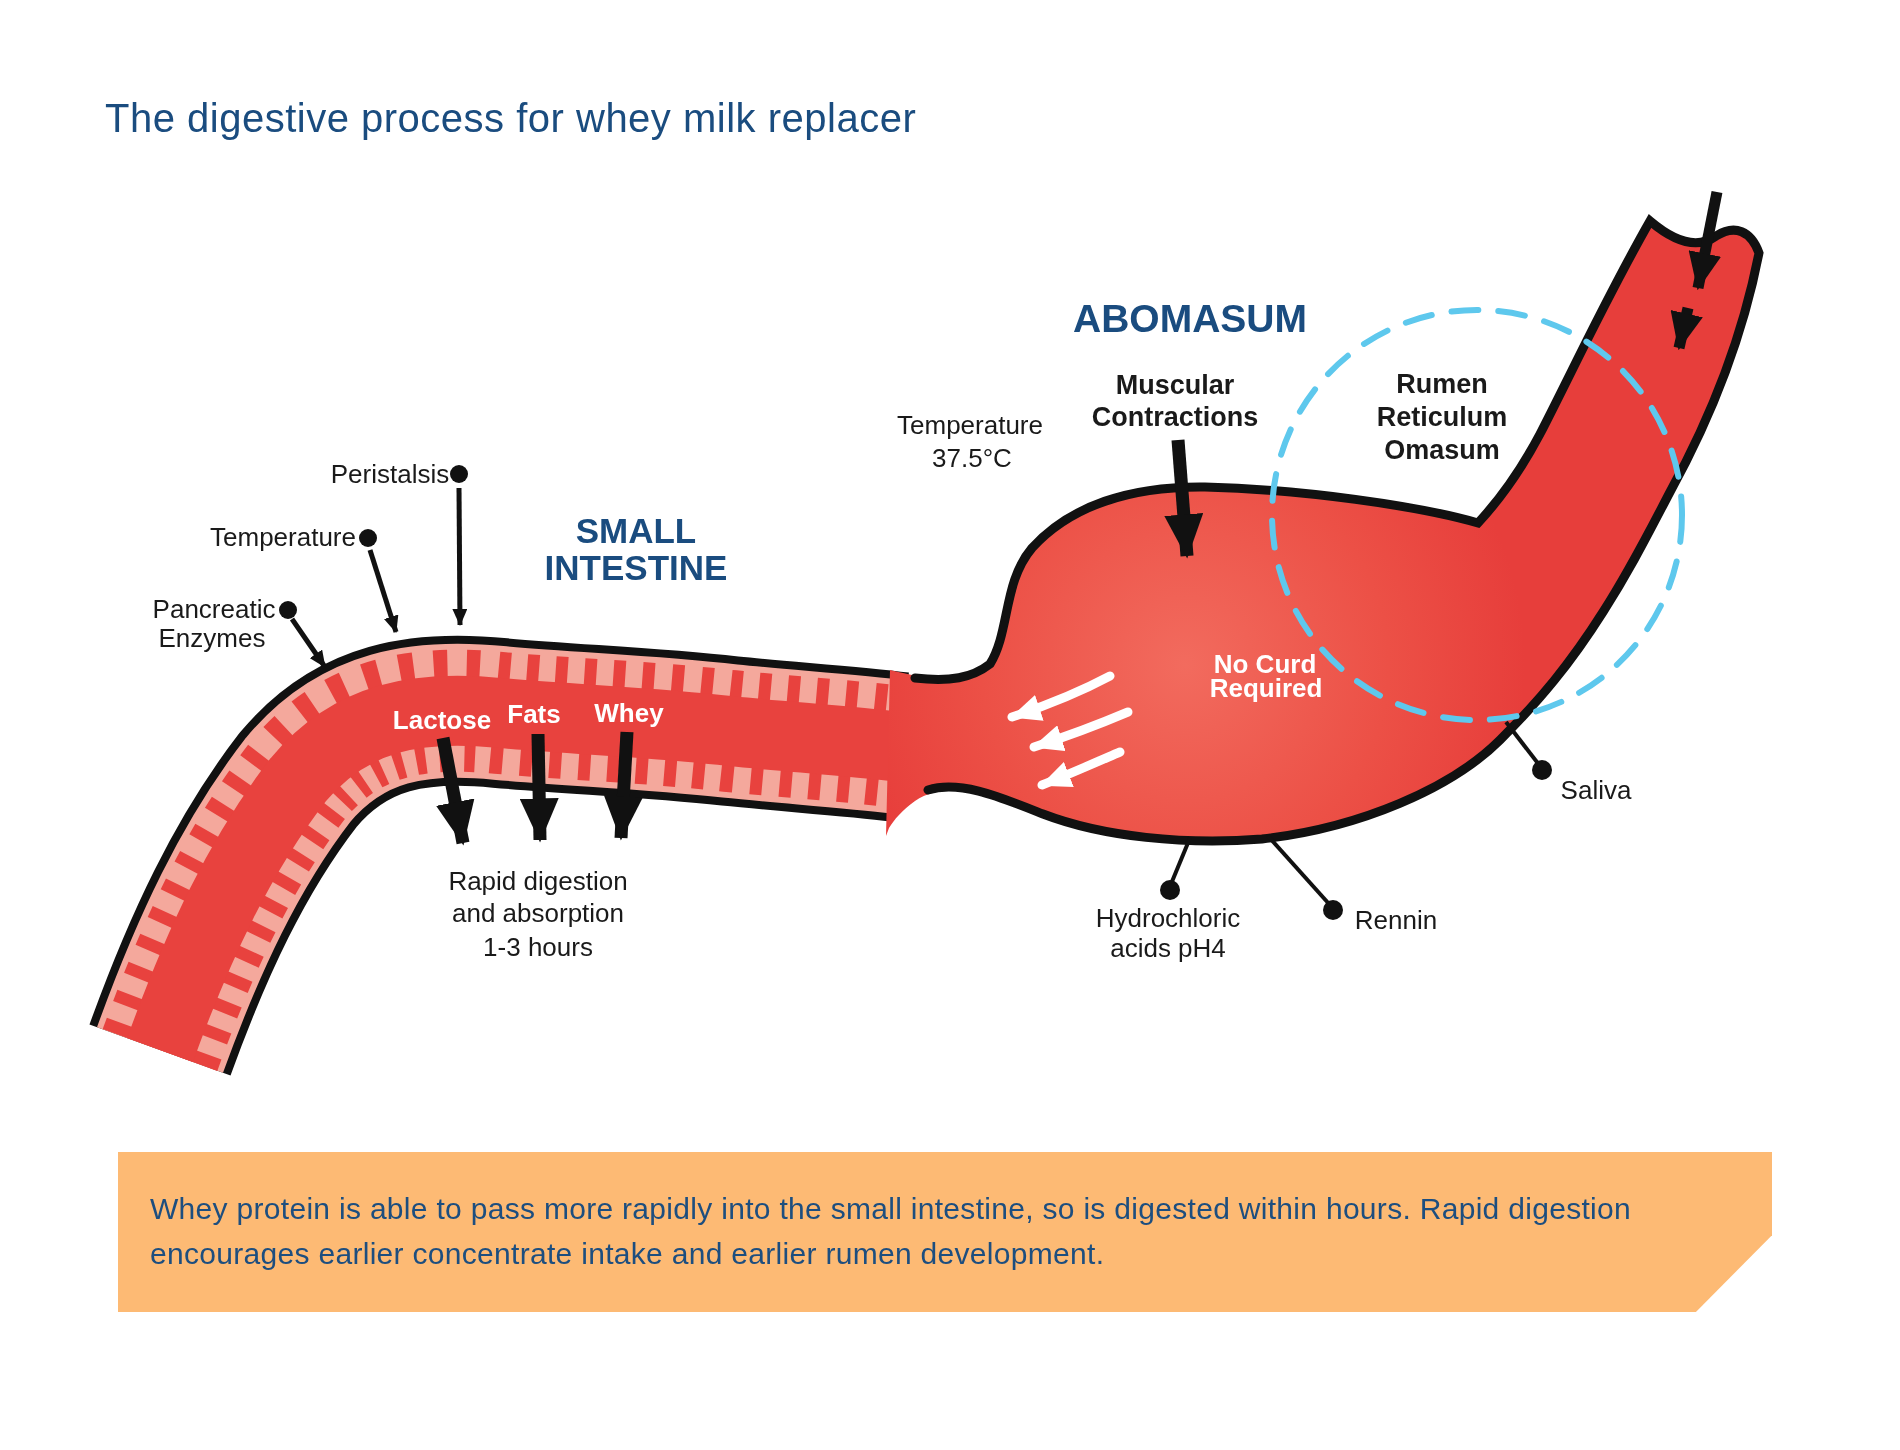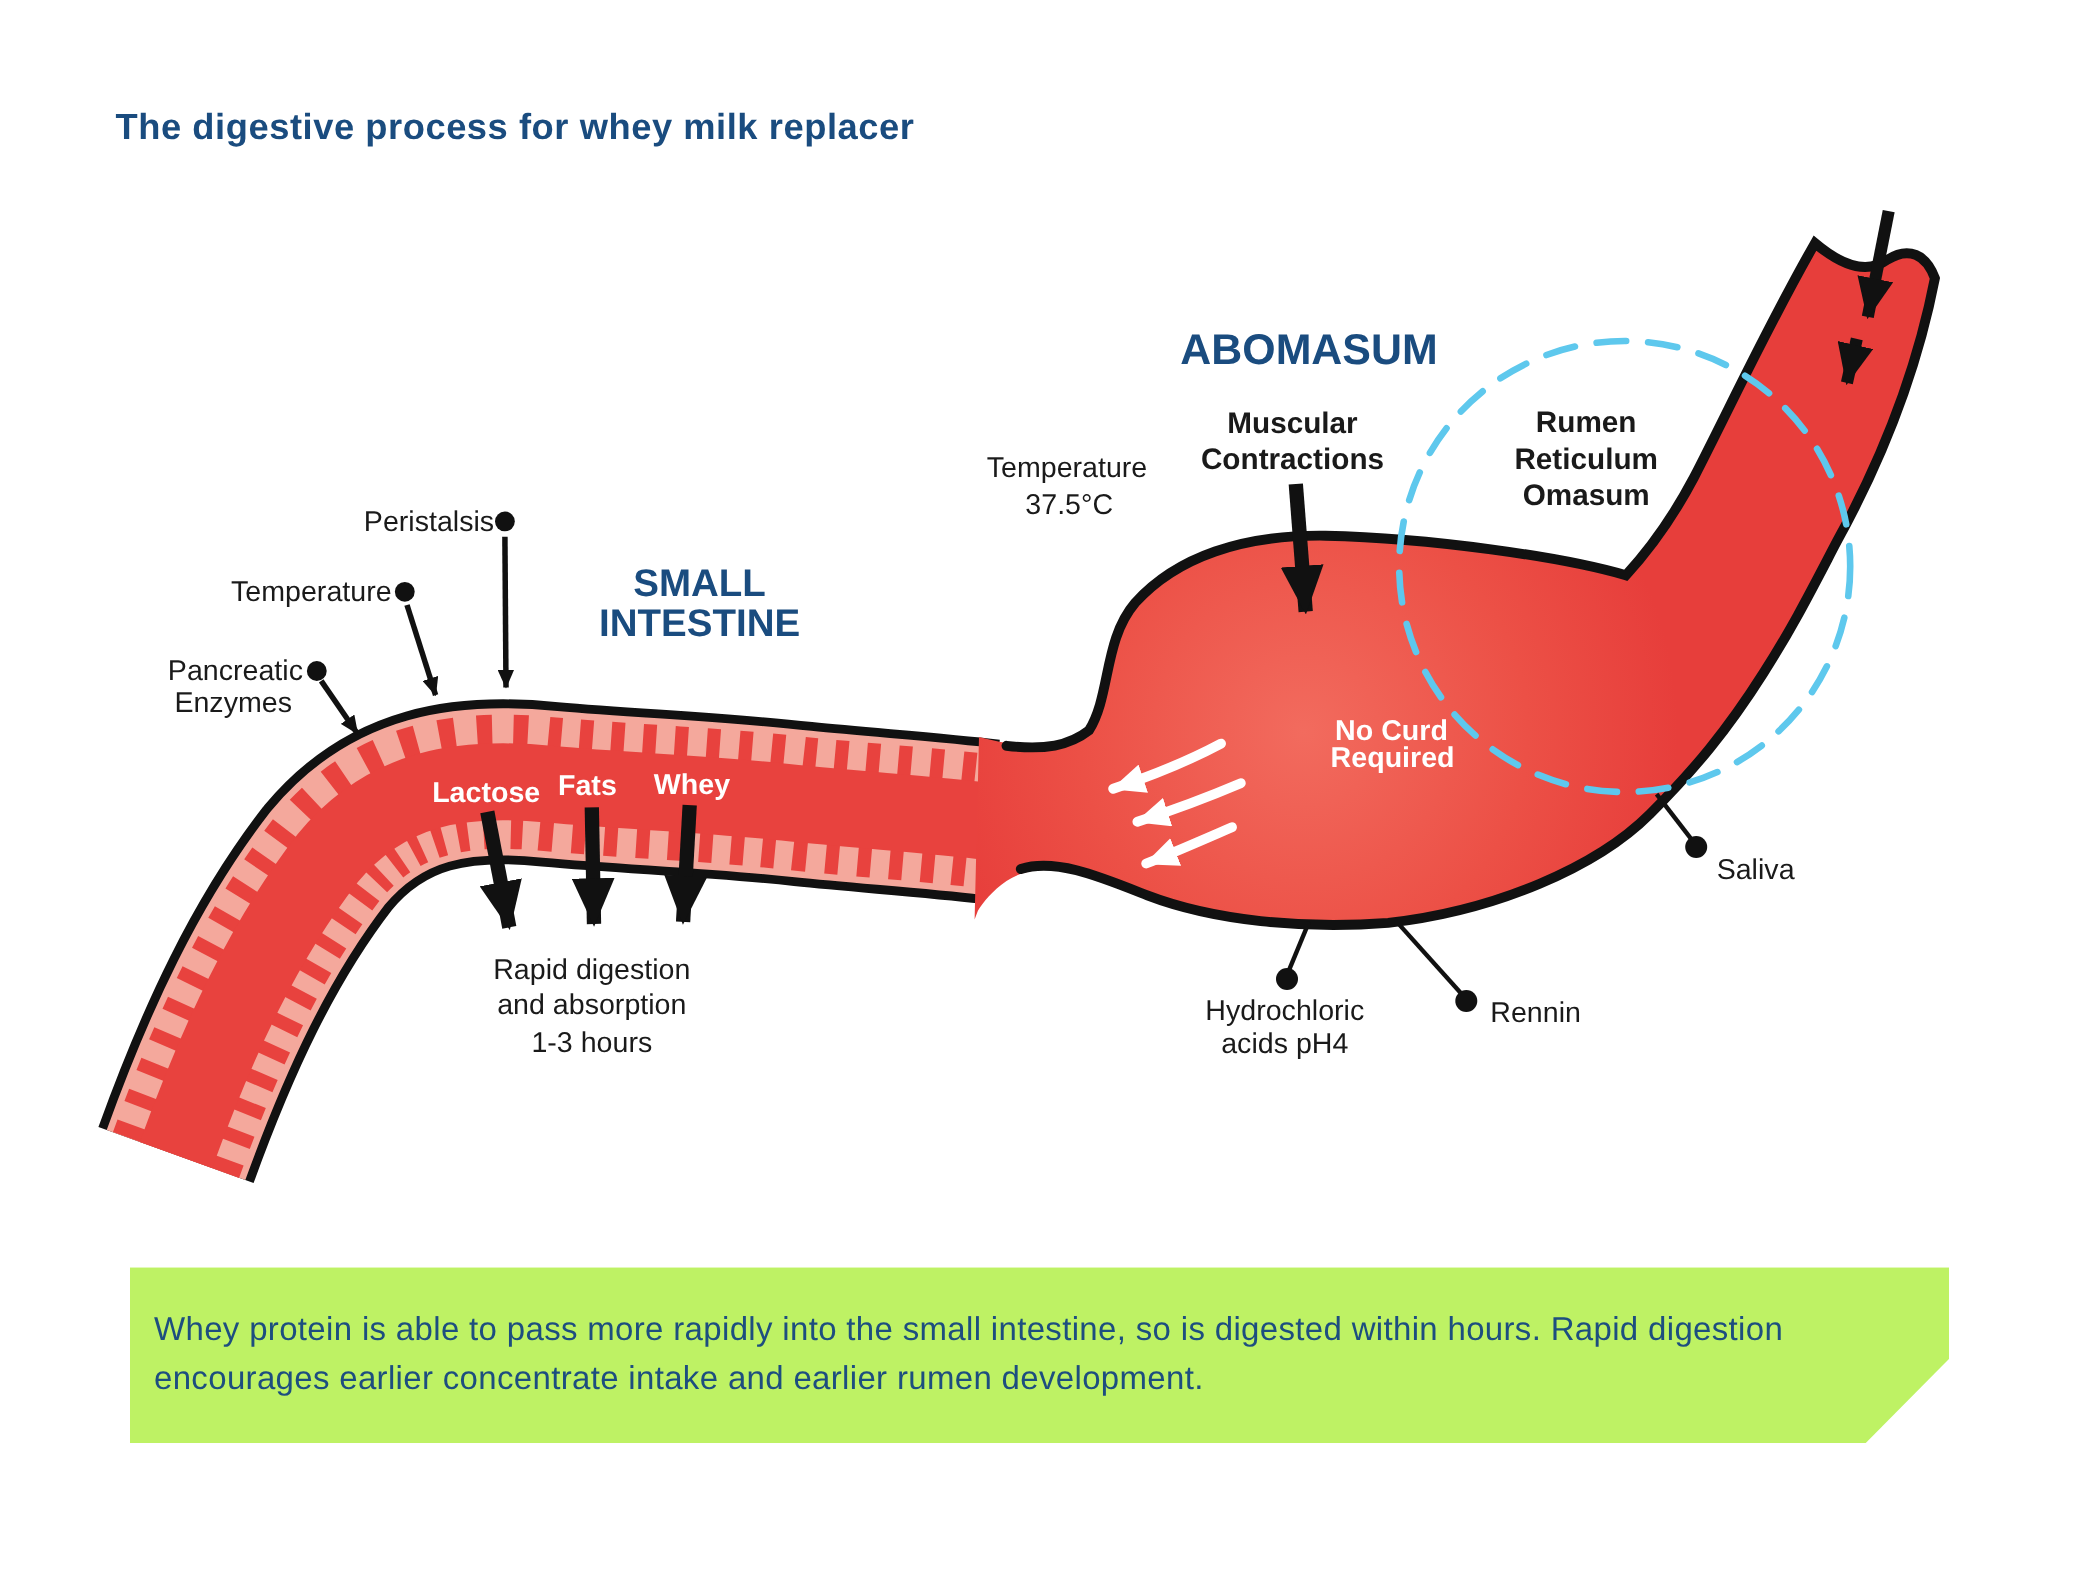--- a/index.html
+++ b/index.html
@@ -3,27 +3,27 @@
 <meta charset="utf-8">
 <style>
   html,body{margin:0;padding:0;background:#fff;}
   .stage{
     position:relative;width:1900px;height:1450px;background:#ffffff;overflow:hidden;
     font-family:"Liberation Sans", sans-serif;
   }
   .stage svg{position:absolute;left:0;top:0;}
   .page-title{
     position:absolute;left:105px;top:96px;
-    font-size:33px;font-weight:700;letter-spacing:0.5px;color:#1a4c7f;
+    font-size:40px;font-weight:400;letter-spacing:0.5px;color:#1a4c7f;
   }
   .note-box{
     position:absolute;left:118px;top:1152px;width:1654px;height:160px;
-    background:#bef264;
+    background:#fdba74;
     clip-path:polygon(0 0,100% 0,100% 52%,95.4% 100%,0 100%);
-    box-sizing:border-box;padding:34px 120px 0 22px;
+    box-sizing:border-box;padding:34px 120px 0 32px;
   }
   .note-text{
     font-size:30px;line-height:45px;color:#1d4e7f;letter-spacing:0.3px;
   }
   text{font-family:"Liberation Sans", sans-serif;}
   .lbl{font-size:26px;fill:#1a1a1a;}
   .lbl-b{font-size:27px;fill:#1a1a1a;font-weight:700;}
   .lbl-w{font-size:26px;fill:#ffffff;font-weight:700;}
   .head-blue{fill:#1a4c7f;font-weight:700;}
 </style>

